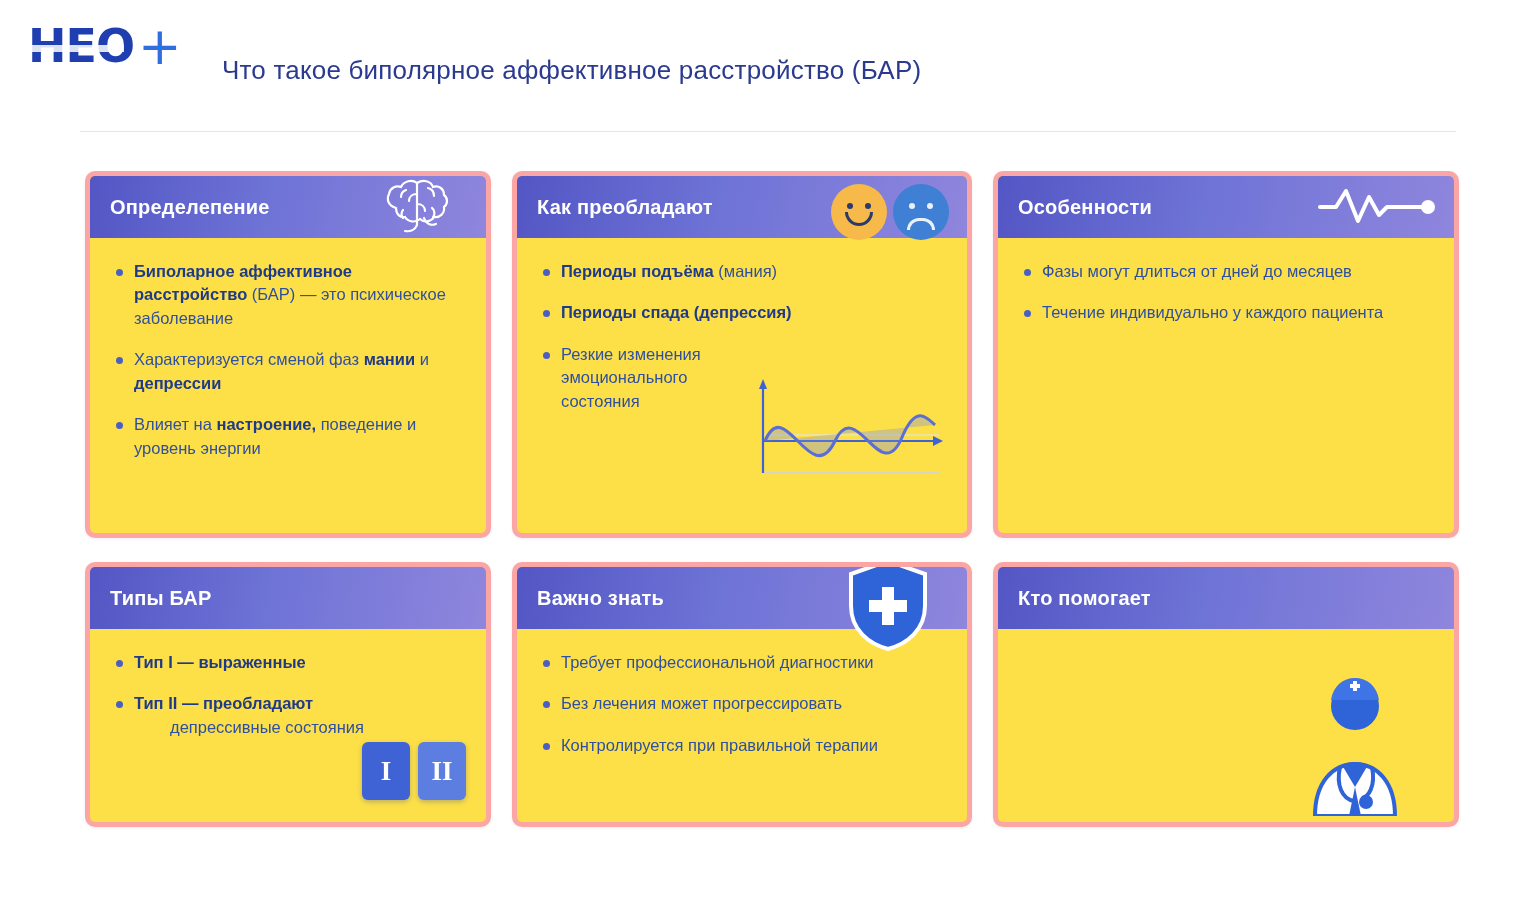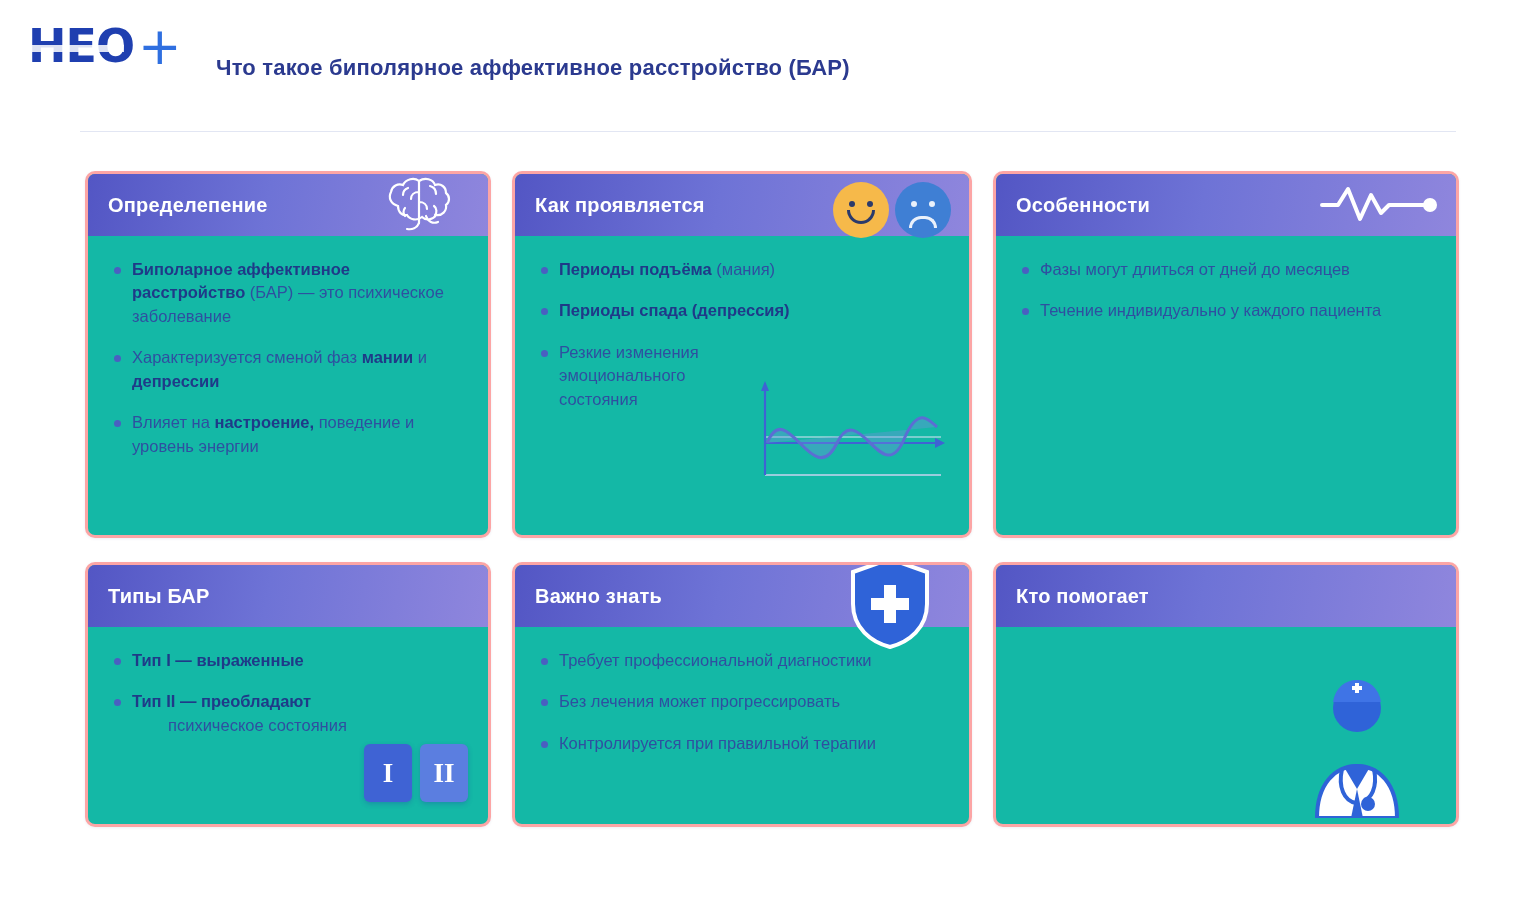--- a/index.html
+++ b/index.html
@@ -21,42 +21,42 @@
     line-height: 1;
   }
   .logo .plus { color:#2f6fe0; font-size: 52px; font-weight: 400; margin-left:2px;}
   .logo .word { position: relative; }
   .logo .word::after{
     content:""; position:absolute; left:2px; right:10px; top:48%;
     height:7px; background:#ffffff; opacity:.85;
   }
 
   .title {
-    position: absolute; left: 216px; top: 55px;
-    font-size: 22px; font-weight: 700; color: #2b3a8f;
+    position: absolute; left: 222px; top: 55px;
+    font-size: 26px; font-weight: 400; color: #2b3a8f;
     letter-spacing: .2px;
   }
   .title-rule {
     position:absolute; left:80px; top:131px; width:1376px; height:1px;
     background:#e2e6f3;
   }
 
   
   .grid {
     position:absolute; left:85px; top:171px;
     width:1372px;
     display:grid;
     grid-template-columns: 406px 460px 466px;
     grid-template-rows: 367px 265px;
     gap: 24px 21px;
   }
   .card {
     position:relative;
-    background:#14b8a6;
-    border:3px solid #fca5a5;
+    background:#fde047;
+    border:5px solid #fca5a5;
     border-radius:10px;
     box-shadow: 0 1px 3px rgba(40,50,110,.08);
     overflow:hidden;
     display:flex; flex-direction:column;
   }
   .card-head {
     height:62px;
     background: linear-gradient(100deg, #5356c4 0%, #6e73d6 45%, #8f86dd 100%);
     display:flex; align-items:center;
     padding: 0 20px;
@@ -172,21 +172,21 @@
           </li>
           <li>
             <span class="n">Влияет на </span><span class="b">настроение,</span><span class="n"> поведение и уровень энергии</span>
           </li>
         </ul>
       </div>
     </div>
 
     <div class="card">
       <div class="card-head">
-        <span class="h-title">Как проявляется</span>
+        <span class="h-title">Как преобладают</span>
         <span class="head-icon big">
           <span class="faces">
             <span class="face happy">
               <span class="eye l"></span>
                 <span class="eye r"></span>
                 <span class="mouth"></span>
             </span>
             <span class="face sad">
               <span class="eye l"></span>
                 <span class="eye r"></span>
@@ -243,21 +243,21 @@
       <div class="card-head">
         <span class="h-title">Типы БАР</span>
       </div>
       <div class="card-body">
         <ul class="bullets">
           <li>
             <span class="b">Тип I — выраженные</span>
           </li>
           <li>
             <span class="b">Тип II — преобладают</span>
-            <span class="n indent">психическое состояния</span>
+            <span class="n indent">депрессивные состояния</span>
           </li>
         </ul>
         <div class="numerals">
           <span class="numeral">I</span>
           <span class="numeral alt">II</span>
         </div>
       </div>
     </div>
 
     <div class="card">

